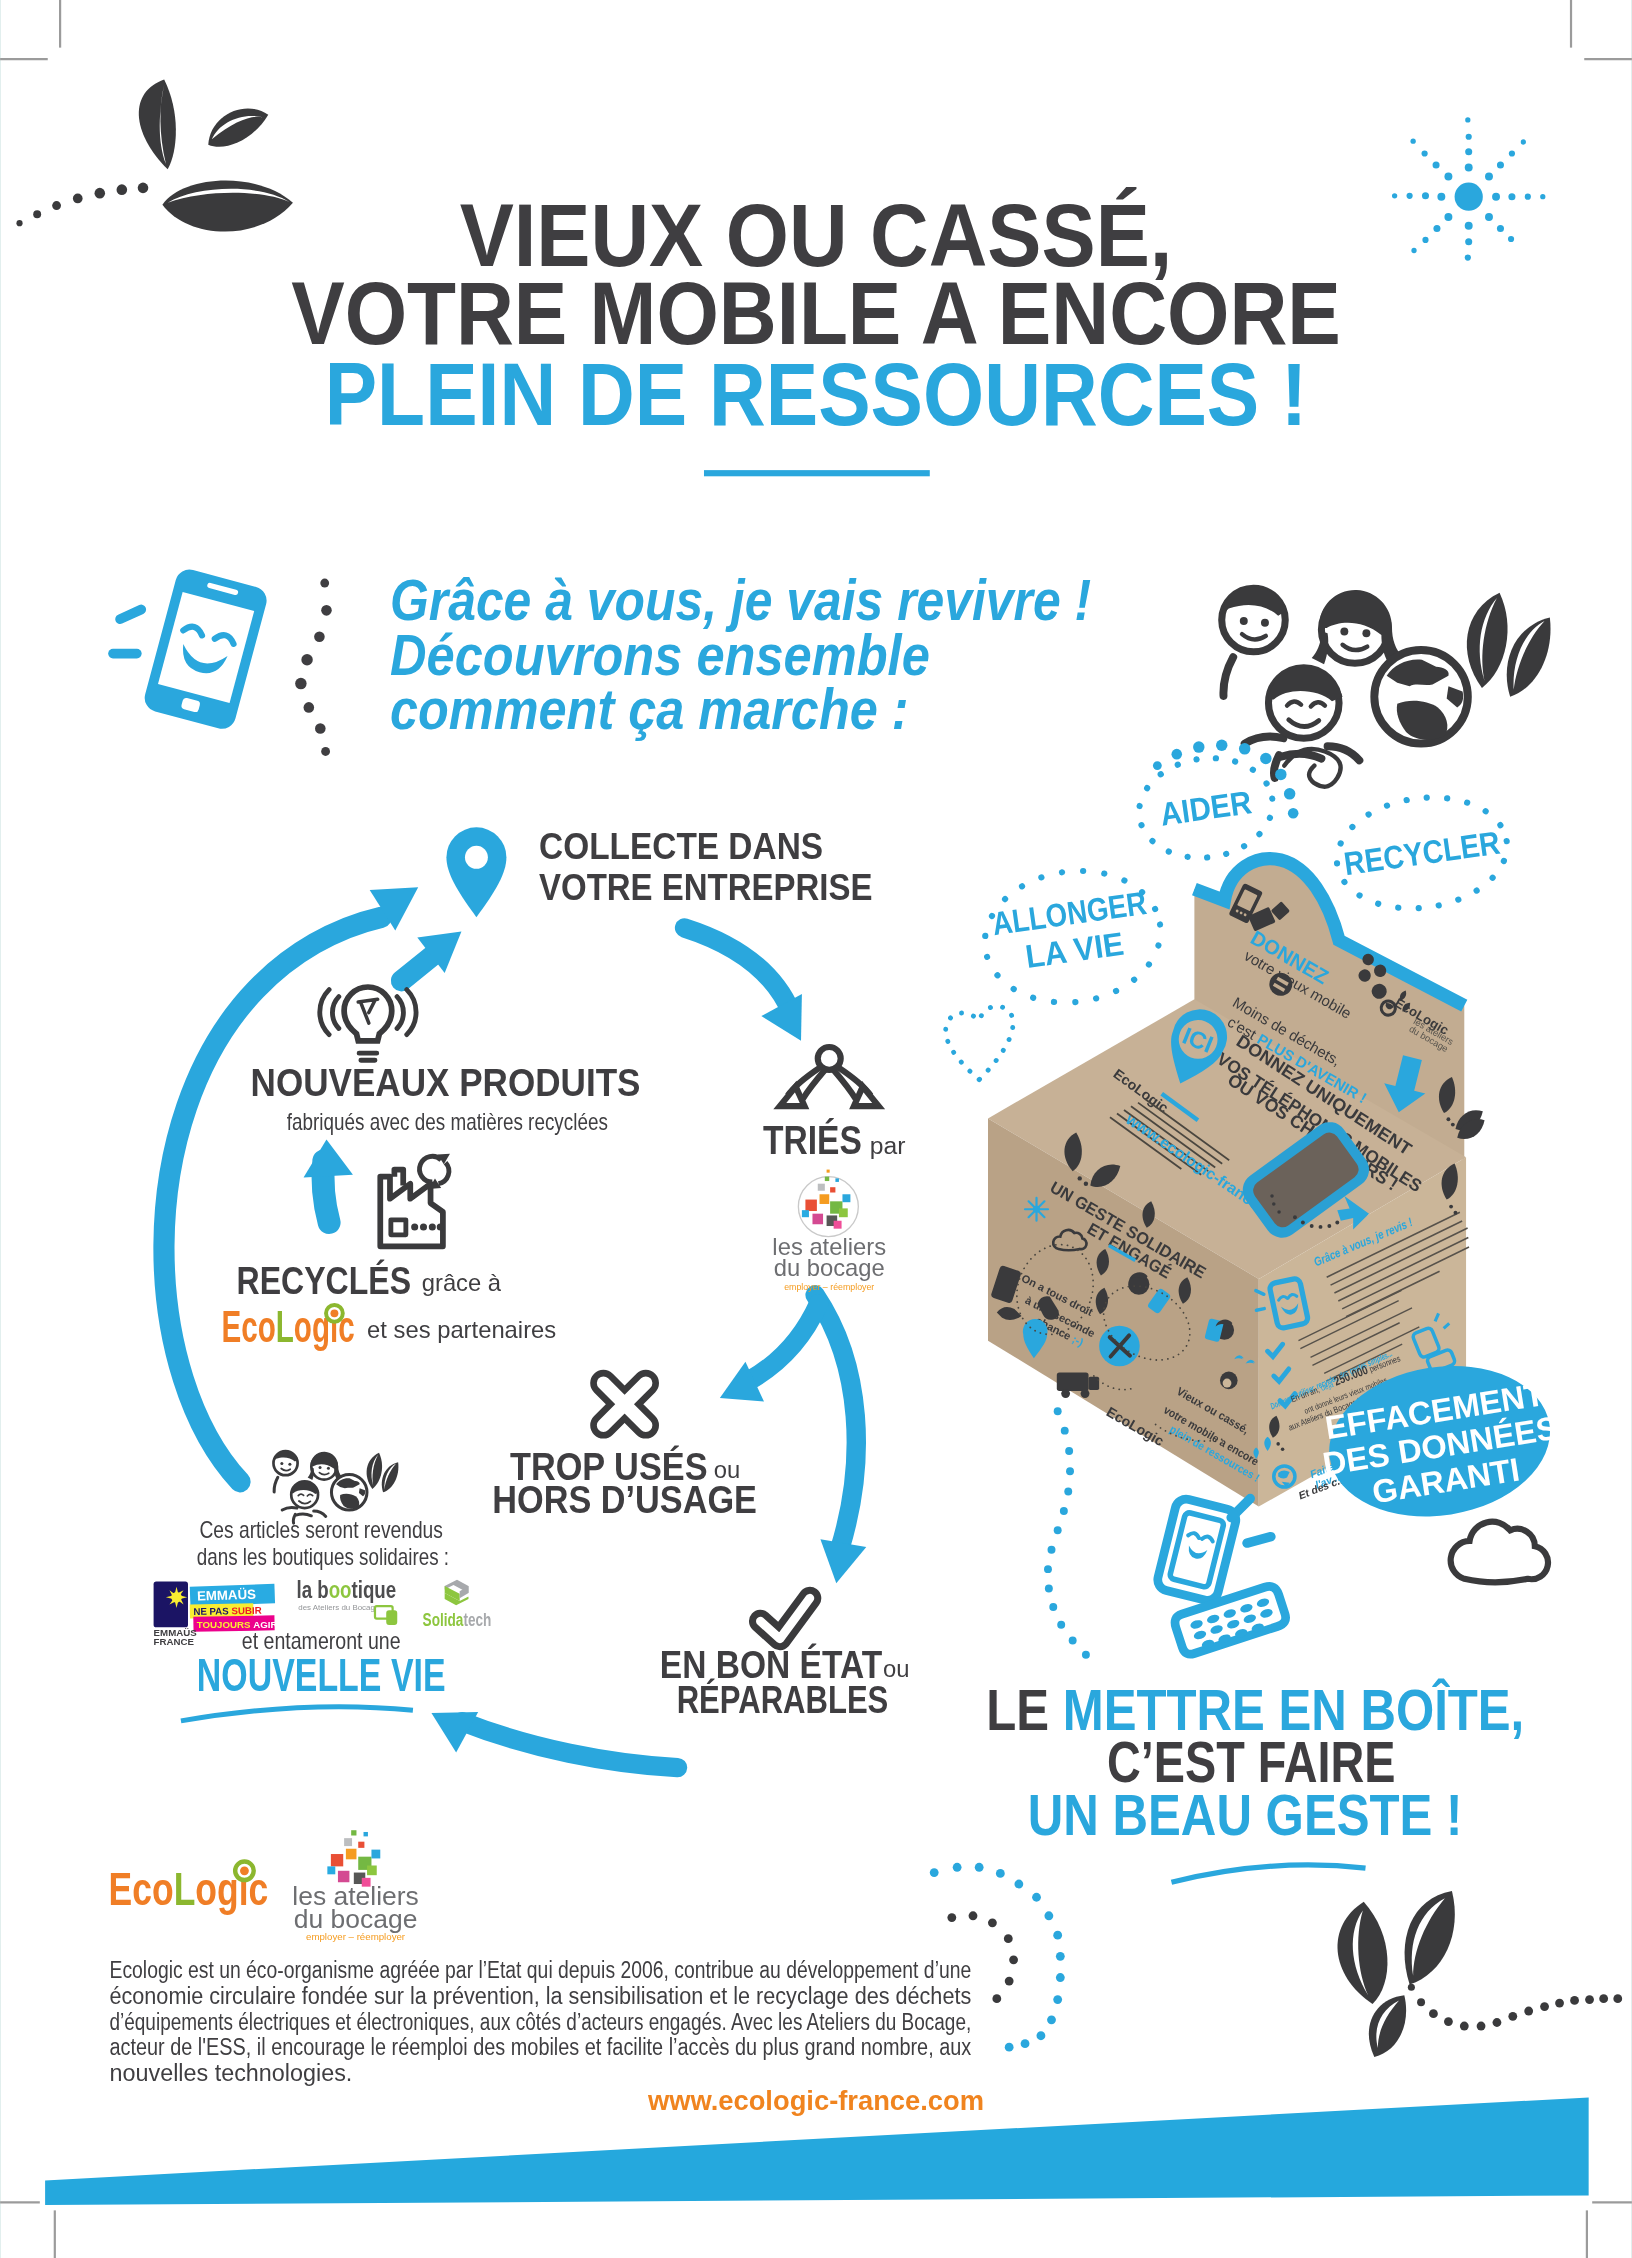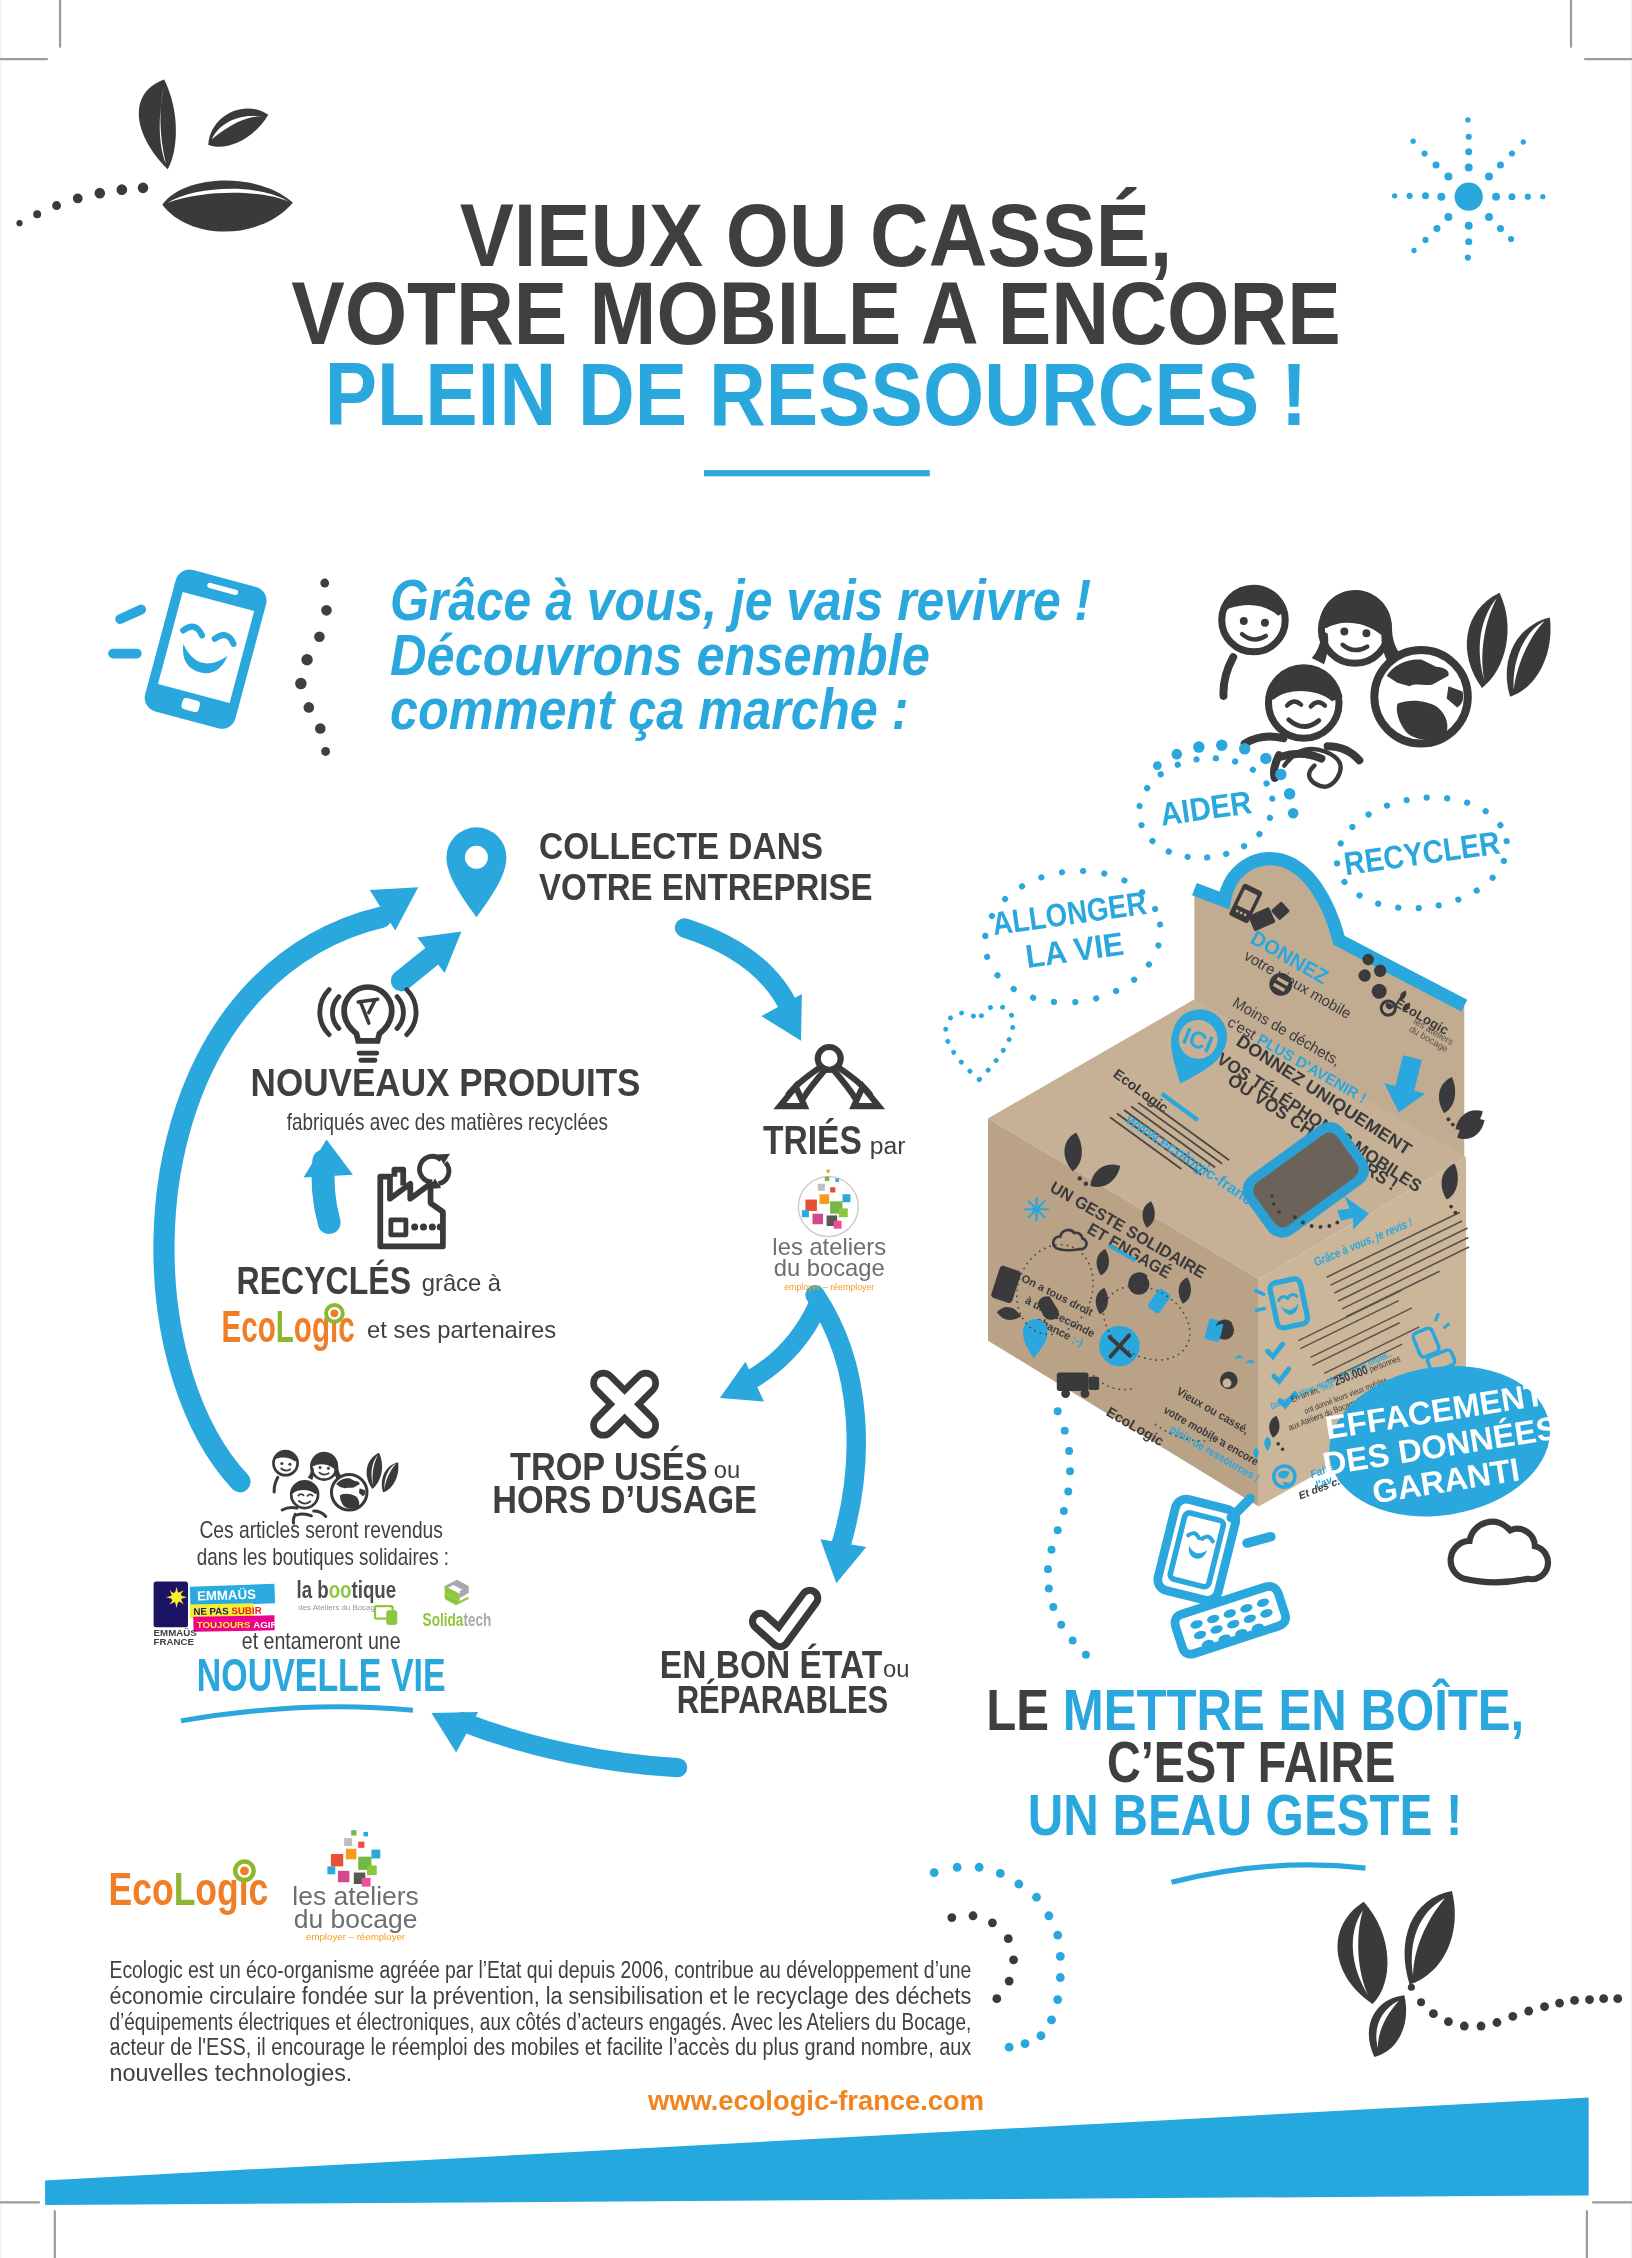--- a/index.html
+++ b/index.html
@@ -1,16 +1,16 @@
 <!DOCTYPE html>
 <html style="font-size:14px"><head>
 <meta charset="utf-8">
 <style>
   html,body{margin:0;padding:0;background:#fff;}
-  #page{position:relative;width:1632px;height:2258px;background:#d946ef;overflow:hidden;}
+  #page{position:relative;width:1632px;height:2258px;background:#0f766e;overflow:hidden;}
   svg{display:block;}
   text{font-family:"Liberation Sans", sans-serif;}
 </style>
 </head>
 <body>
 <div id="page">
 <svg width="1632" height="2258" viewBox="0 0 1850 2560">
 <rect x="0" y="0" width="1850" height="2560" fill="#ffffff"></rect>
 
 <g stroke="#9b9b9b" stroke-width="2.5" fill="none">

